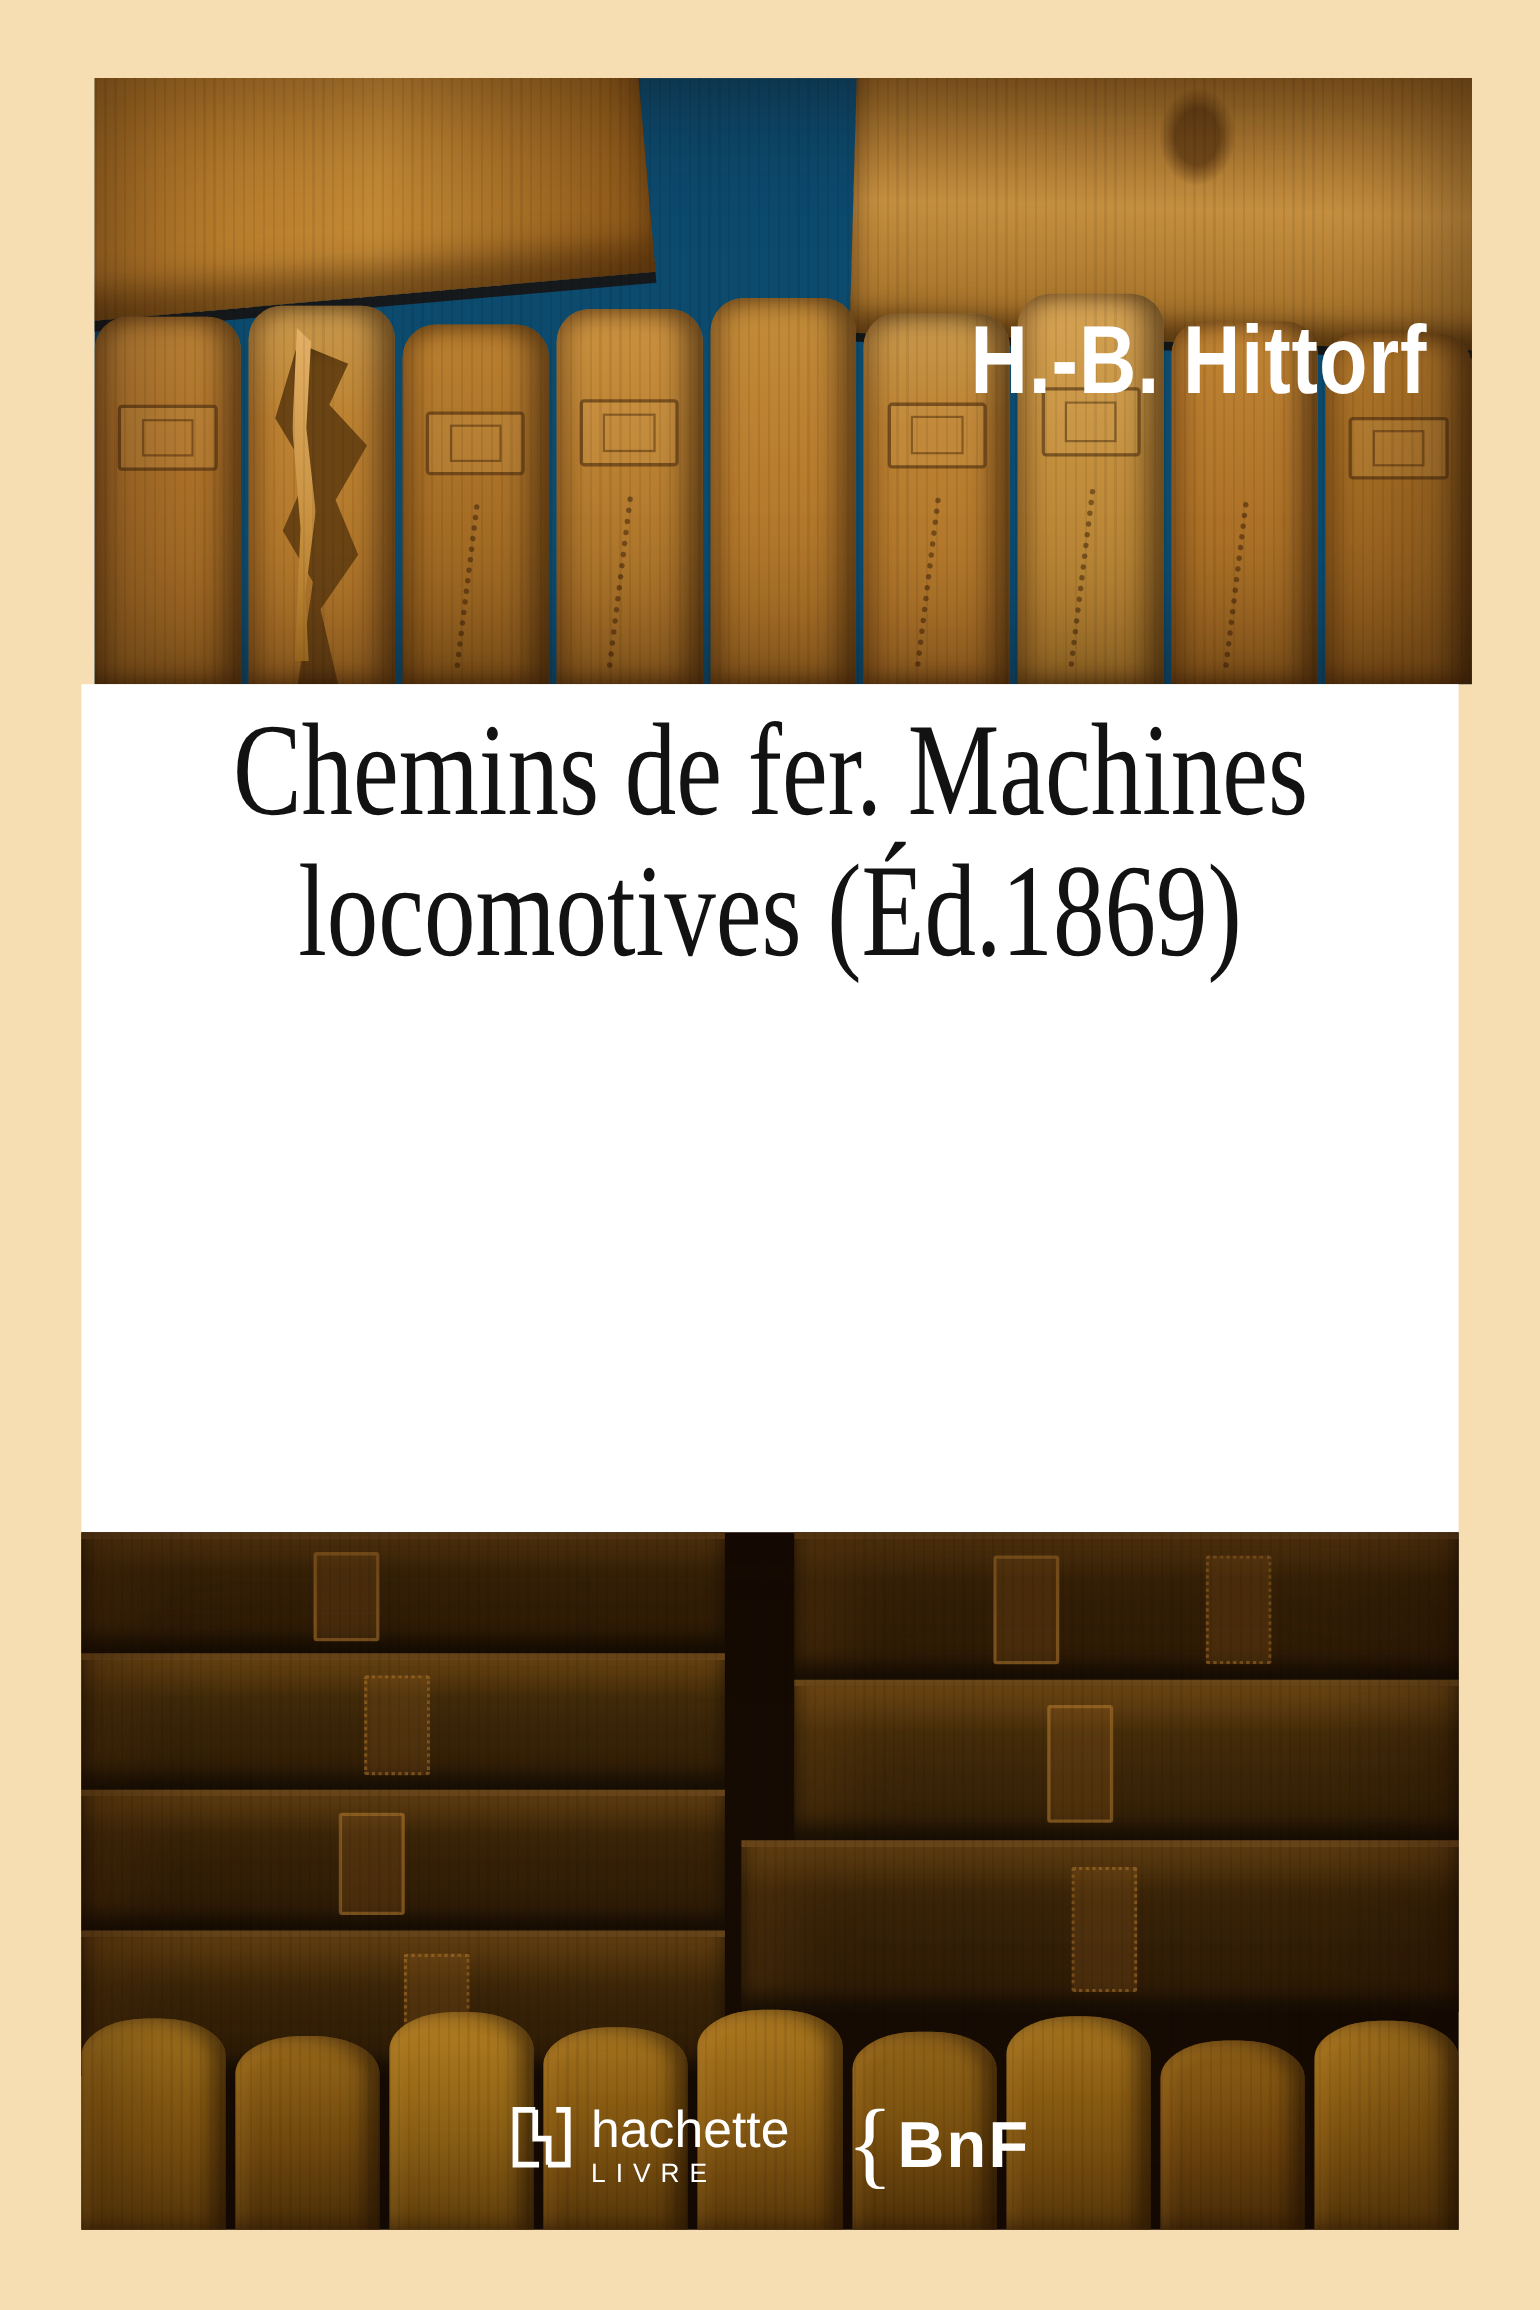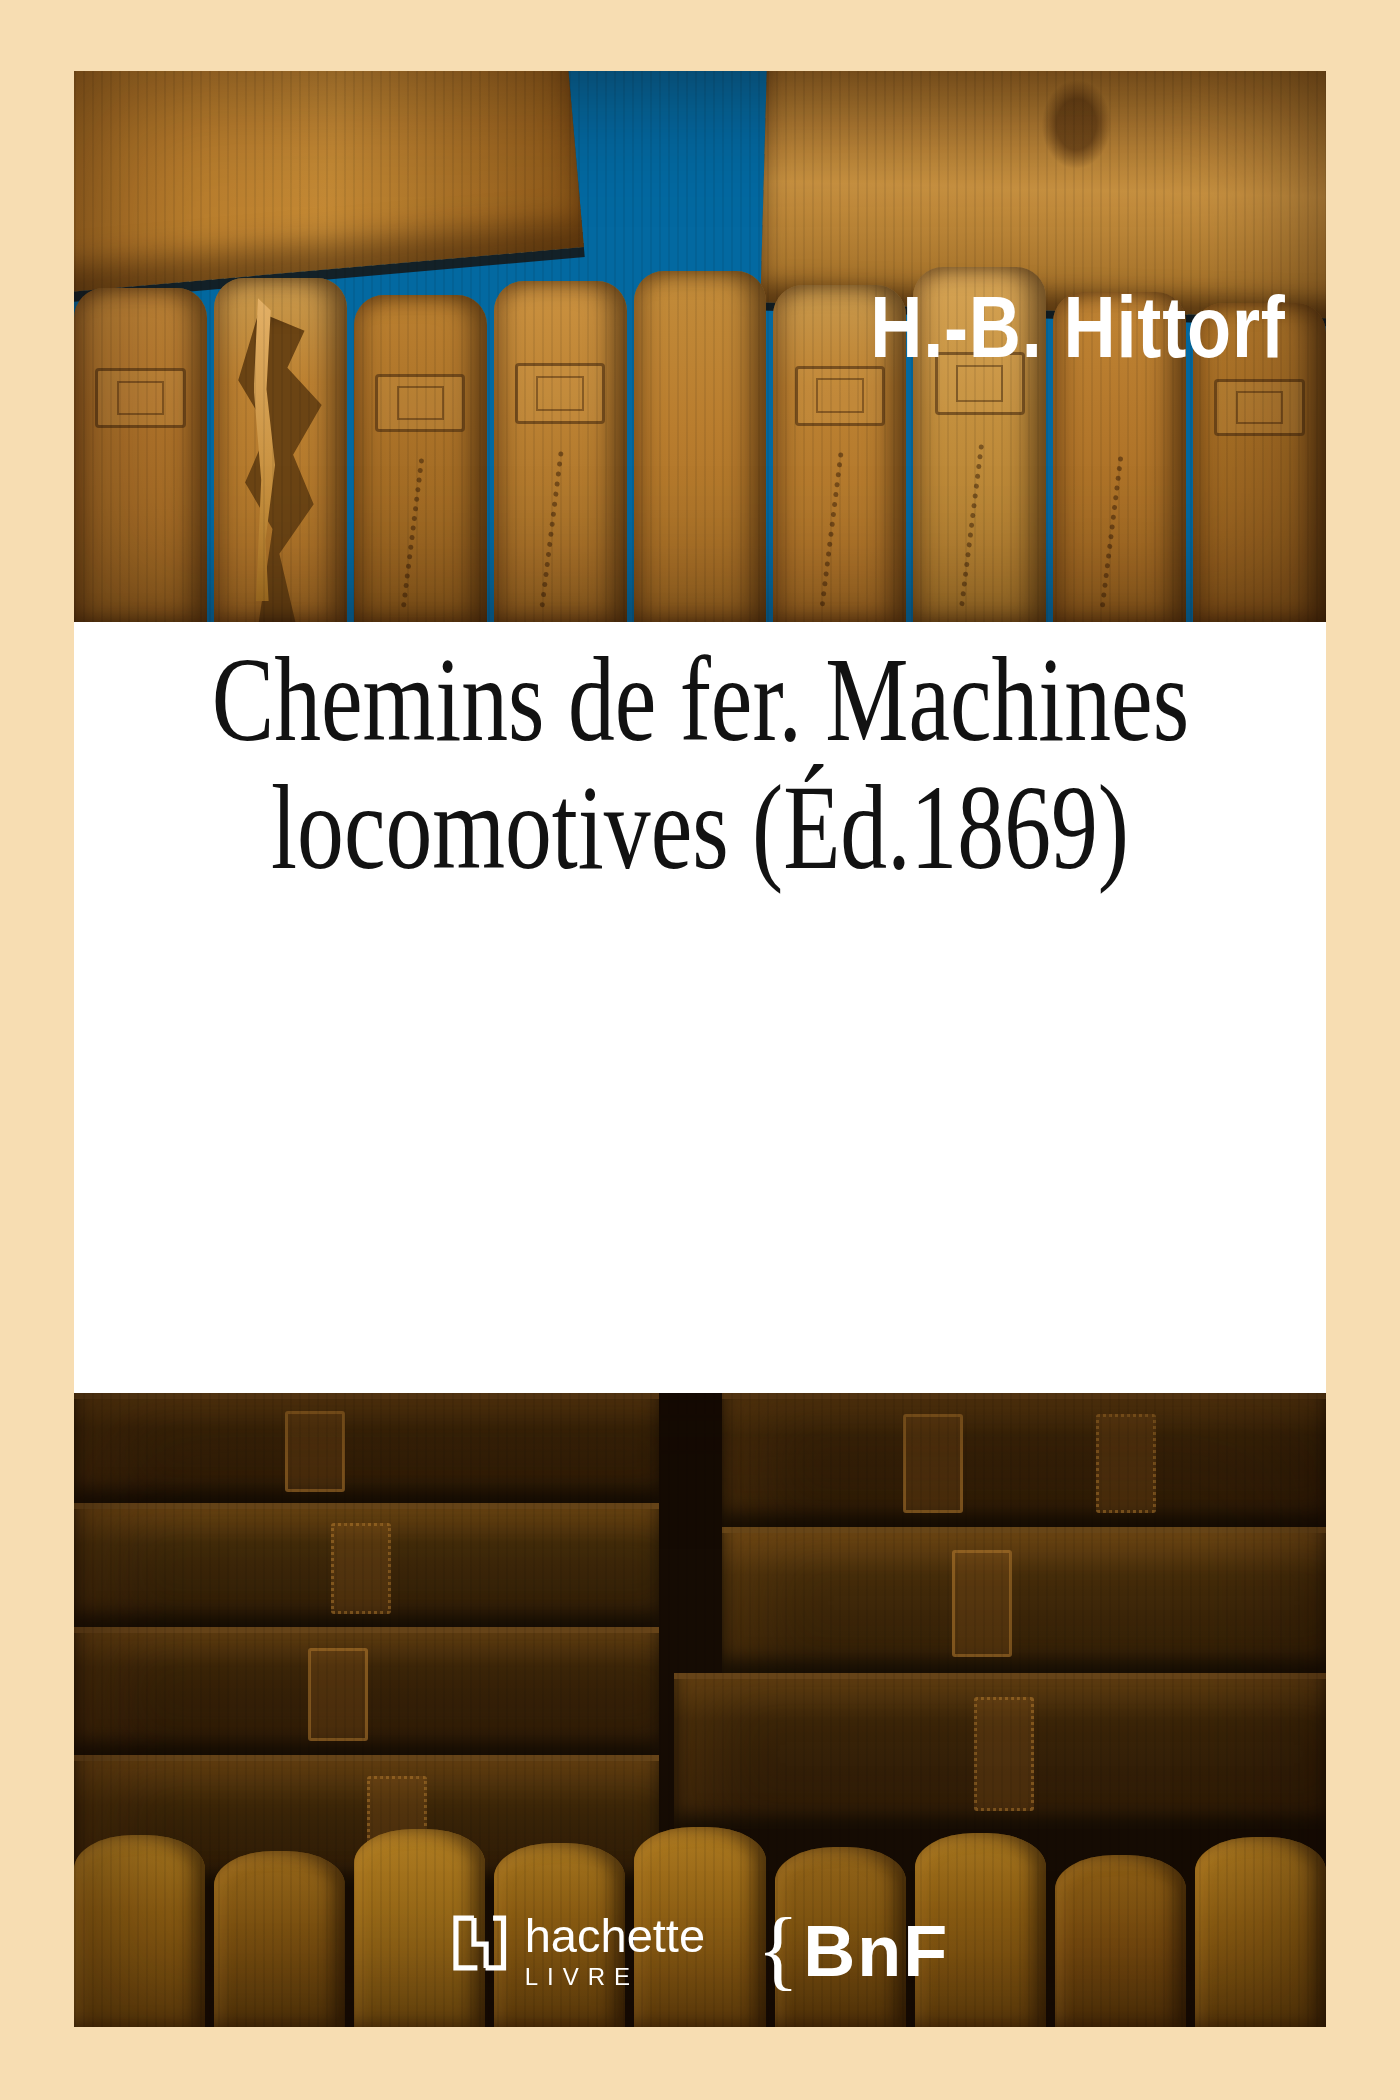--- a/index.html
+++ b/index.html
@@ -8,22 +8,22 @@
     background:#F7DDB2;
     font-family:"Liberation Sans",sans-serif;
     overflow:hidden;
   }
   .inner{
     position:absolute;left:74px;top:71px;width:1252px;height:1956px;
   }
 
   
   .photo-top{
-    position:absolute;top:0;left:0;width:1252px;height:551px;
-    background:#0369a1;overflow:hidden;
+    position:absolute;top:0;left:12px;width:1252px;height:551px;
+    background:#0c4a6e;overflow:hidden;
   }
   .lying-left{
     position:absolute;left:-40px;top:-50px;width:540px;height:250px;
     background:linear-gradient(100deg,#a96d22 0%,#c58a35 55%,#8a5618 100%);
     transform:rotate(-5deg);
     box-shadow:0 10px 0 rgba(25,10,0,.75), inset 0 -26px 30px rgba(40,18,2,.5);
   }
   .lying-right{
     position:absolute;left:690px;top:-30px;width:600px;height:270px;
     background:linear-gradient(180deg,#8a5a1d 0%,#c89140 55%,#9c6a24 100%);
@@ -134,21 +134,21 @@
     position:absolute;left:50%;bottom:38px;transform:translateX(-50%);
     display:flex;align-items:center;color:#fff;white-space:nowrap;
   }
   .hachette{display:flex;align-items:flex-start;}
   .hachette svg{width:58px;height:62px;display:block;}
   .hachette-text{display:flex;flex-direction:column;margin-left:16px;}
   .hachette-word{font-size:47px;line-height:1;letter-spacing:0;}
   .hachette-sub{font-size:24px;line-height:1;letter-spacing:9px;margin-top:6px;}
   .bnf{display:flex;align-items:center;margin-left:52px;}
   .bnf-brace{font-family:"Liberation Serif",serif;font-size:88px;line-height:.8;font-weight:400;}
-  .bnf-word{font-size:72px;font-weight:bold;line-height:1;margin-left:4px;letter-spacing:2px;}
+  .bnf-word{font-size:59px;font-weight:bold;line-height:1;margin-left:4px;letter-spacing:2px;}
 </style>
 </head>
 <body>
 
 <div class="inner">
 
   <div class="photo-top">
     <div class="lying-left"></div>
     <div class="lying-right">
       <div class="crest"></div>

